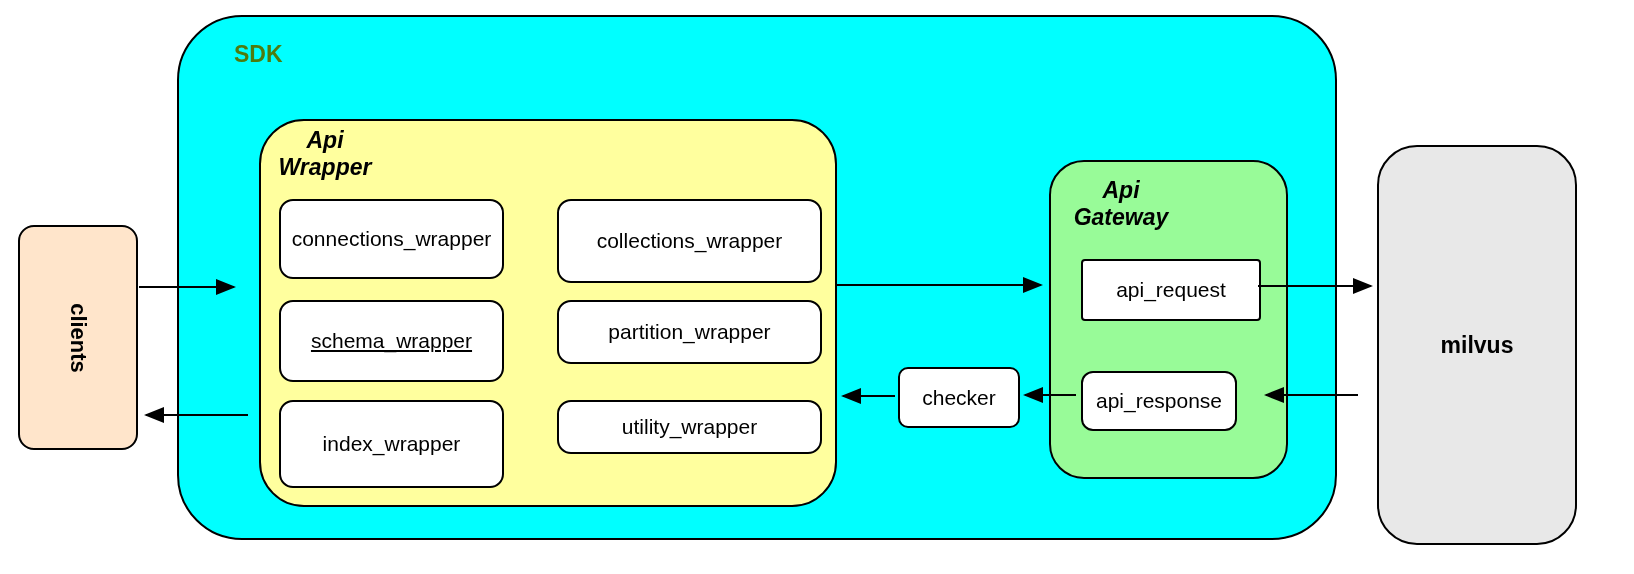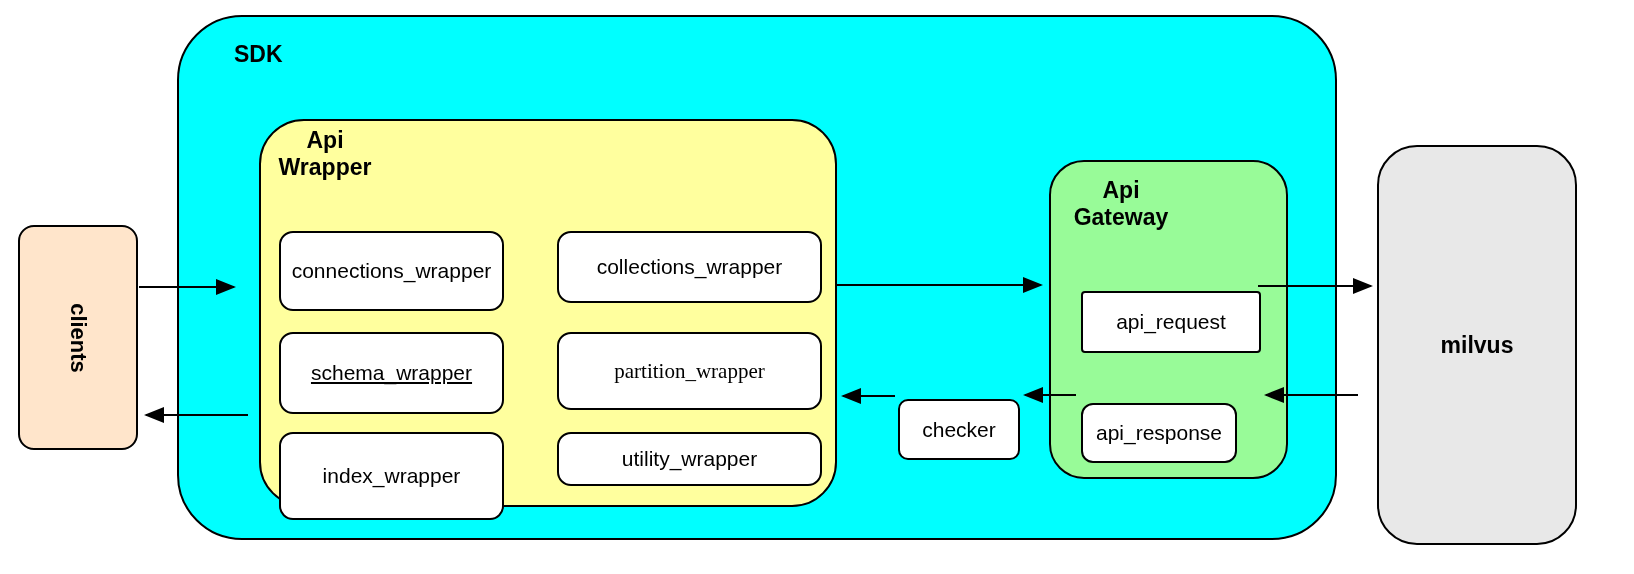--- a/index.html
+++ b/index.html
@@ -31,52 +31,51 @@
     color: #000;
   }
   
   .sdk-box {
     left: 177px; top: 15px; width: 1160px; height: 525px;
     background: var(--sdk-fill, #00FFFF);
     border-radius: 65px;
   }
   .sdk-label {
     position: absolute; left: 55px; top: 24px;
-    font-weight: bold; font-size: 23px; color: #000000;
+    font-weight: bold; font-size: 23px; color: #4d7c0f;
   }
   
   .api-wrapper {
     position: absolute;
     left: 80px; top: 102px; width: 578px; height: 388px;
     background: var(--wrapper-fill, #FFFF9E);
     border: 2px solid var(--stroke, #000);
     border-radius: 45px;
     box-sizing: border-box;
   }
   .api-wrapper-title, .api-gateway-title {
     position: absolute;
     text-align: center;
-    font-weight: bold; font-size: 23px; line-height: 1.18; color: #000;
+    font-weight: bold; font-size: 23px; line-height: 1.18; color: #000; font-style: italic;
   }
   .api-wrapper-title { left: 8px; top: 6px; width: 112px; }
   .node {
     position: absolute;
     background: var(--node-fill, #FFFFFF);
     border: 2px solid var(--stroke, #000);
     border-radius: 14px;
     box-sizing: border-box;
     display: flex; align-items: center; justify-content: center;
     font-size: 21px; color: #000;
     white-space: nowrap;
-    margin-top: 32px;
   }
   .n-connections { left: 18px;  top: 78px;  width: 225px; height: 80px; }
-  .n-collections { left: 296px; top: 78px;  width: 265px; height: 72px; }
+  .n-collections { left: 296px; top: 78px;  width: 265px; height: 84px; }
   .n-schema      { left: 18px;  top: 179px; width: 225px; height: 82px; text-decoration: underline; }
-  .n-partition   { left: 296px; top: 179px; width: 265px; height: 78px; font-family: Liberation Serif, serif; }
+  .n-partition   { left: 296px; top: 179px; width: 265px; height: 64px; }
   .n-index       { left: 18px;  top: 279px; width: 225px; height: 88px; }
   .n-utility     { left: 296px; top: 279px; width: 265px; height: 54px; }
   
   .checker-box {
     position: absolute;
     left: 719px; top: 350px; width: 122px; height: 61px;
     border-radius: 10px;
   }
   
   .api-gateway {

